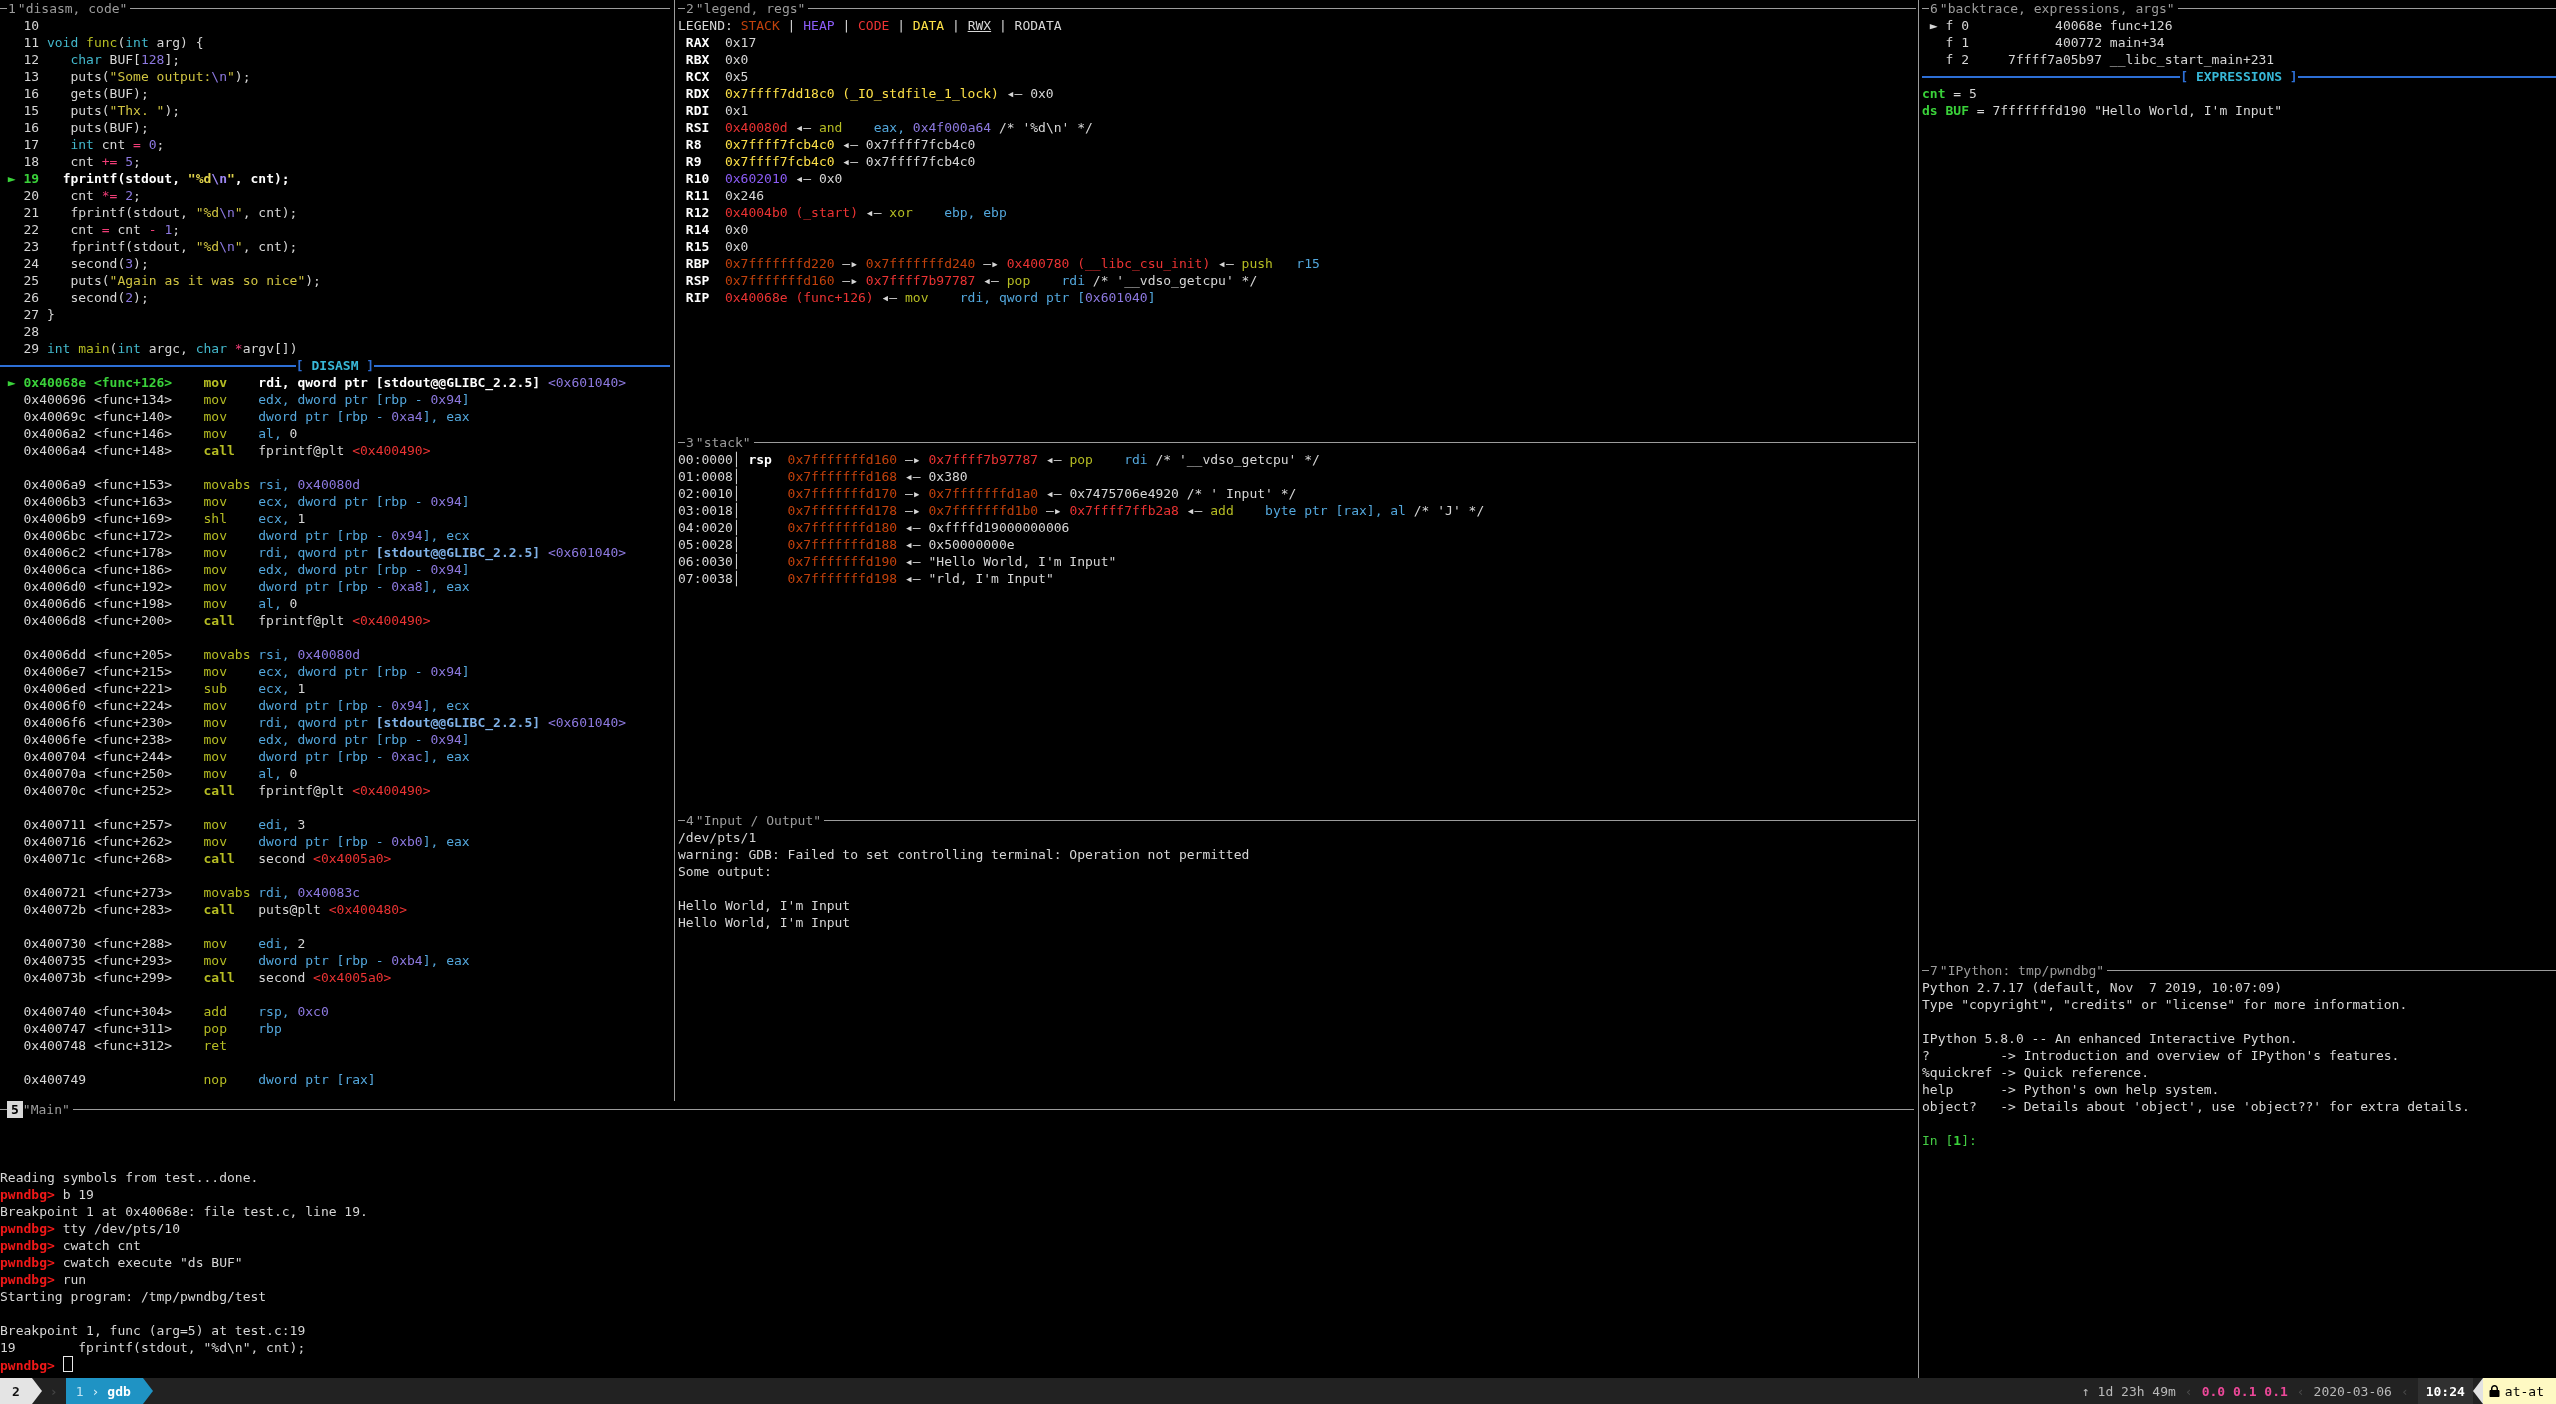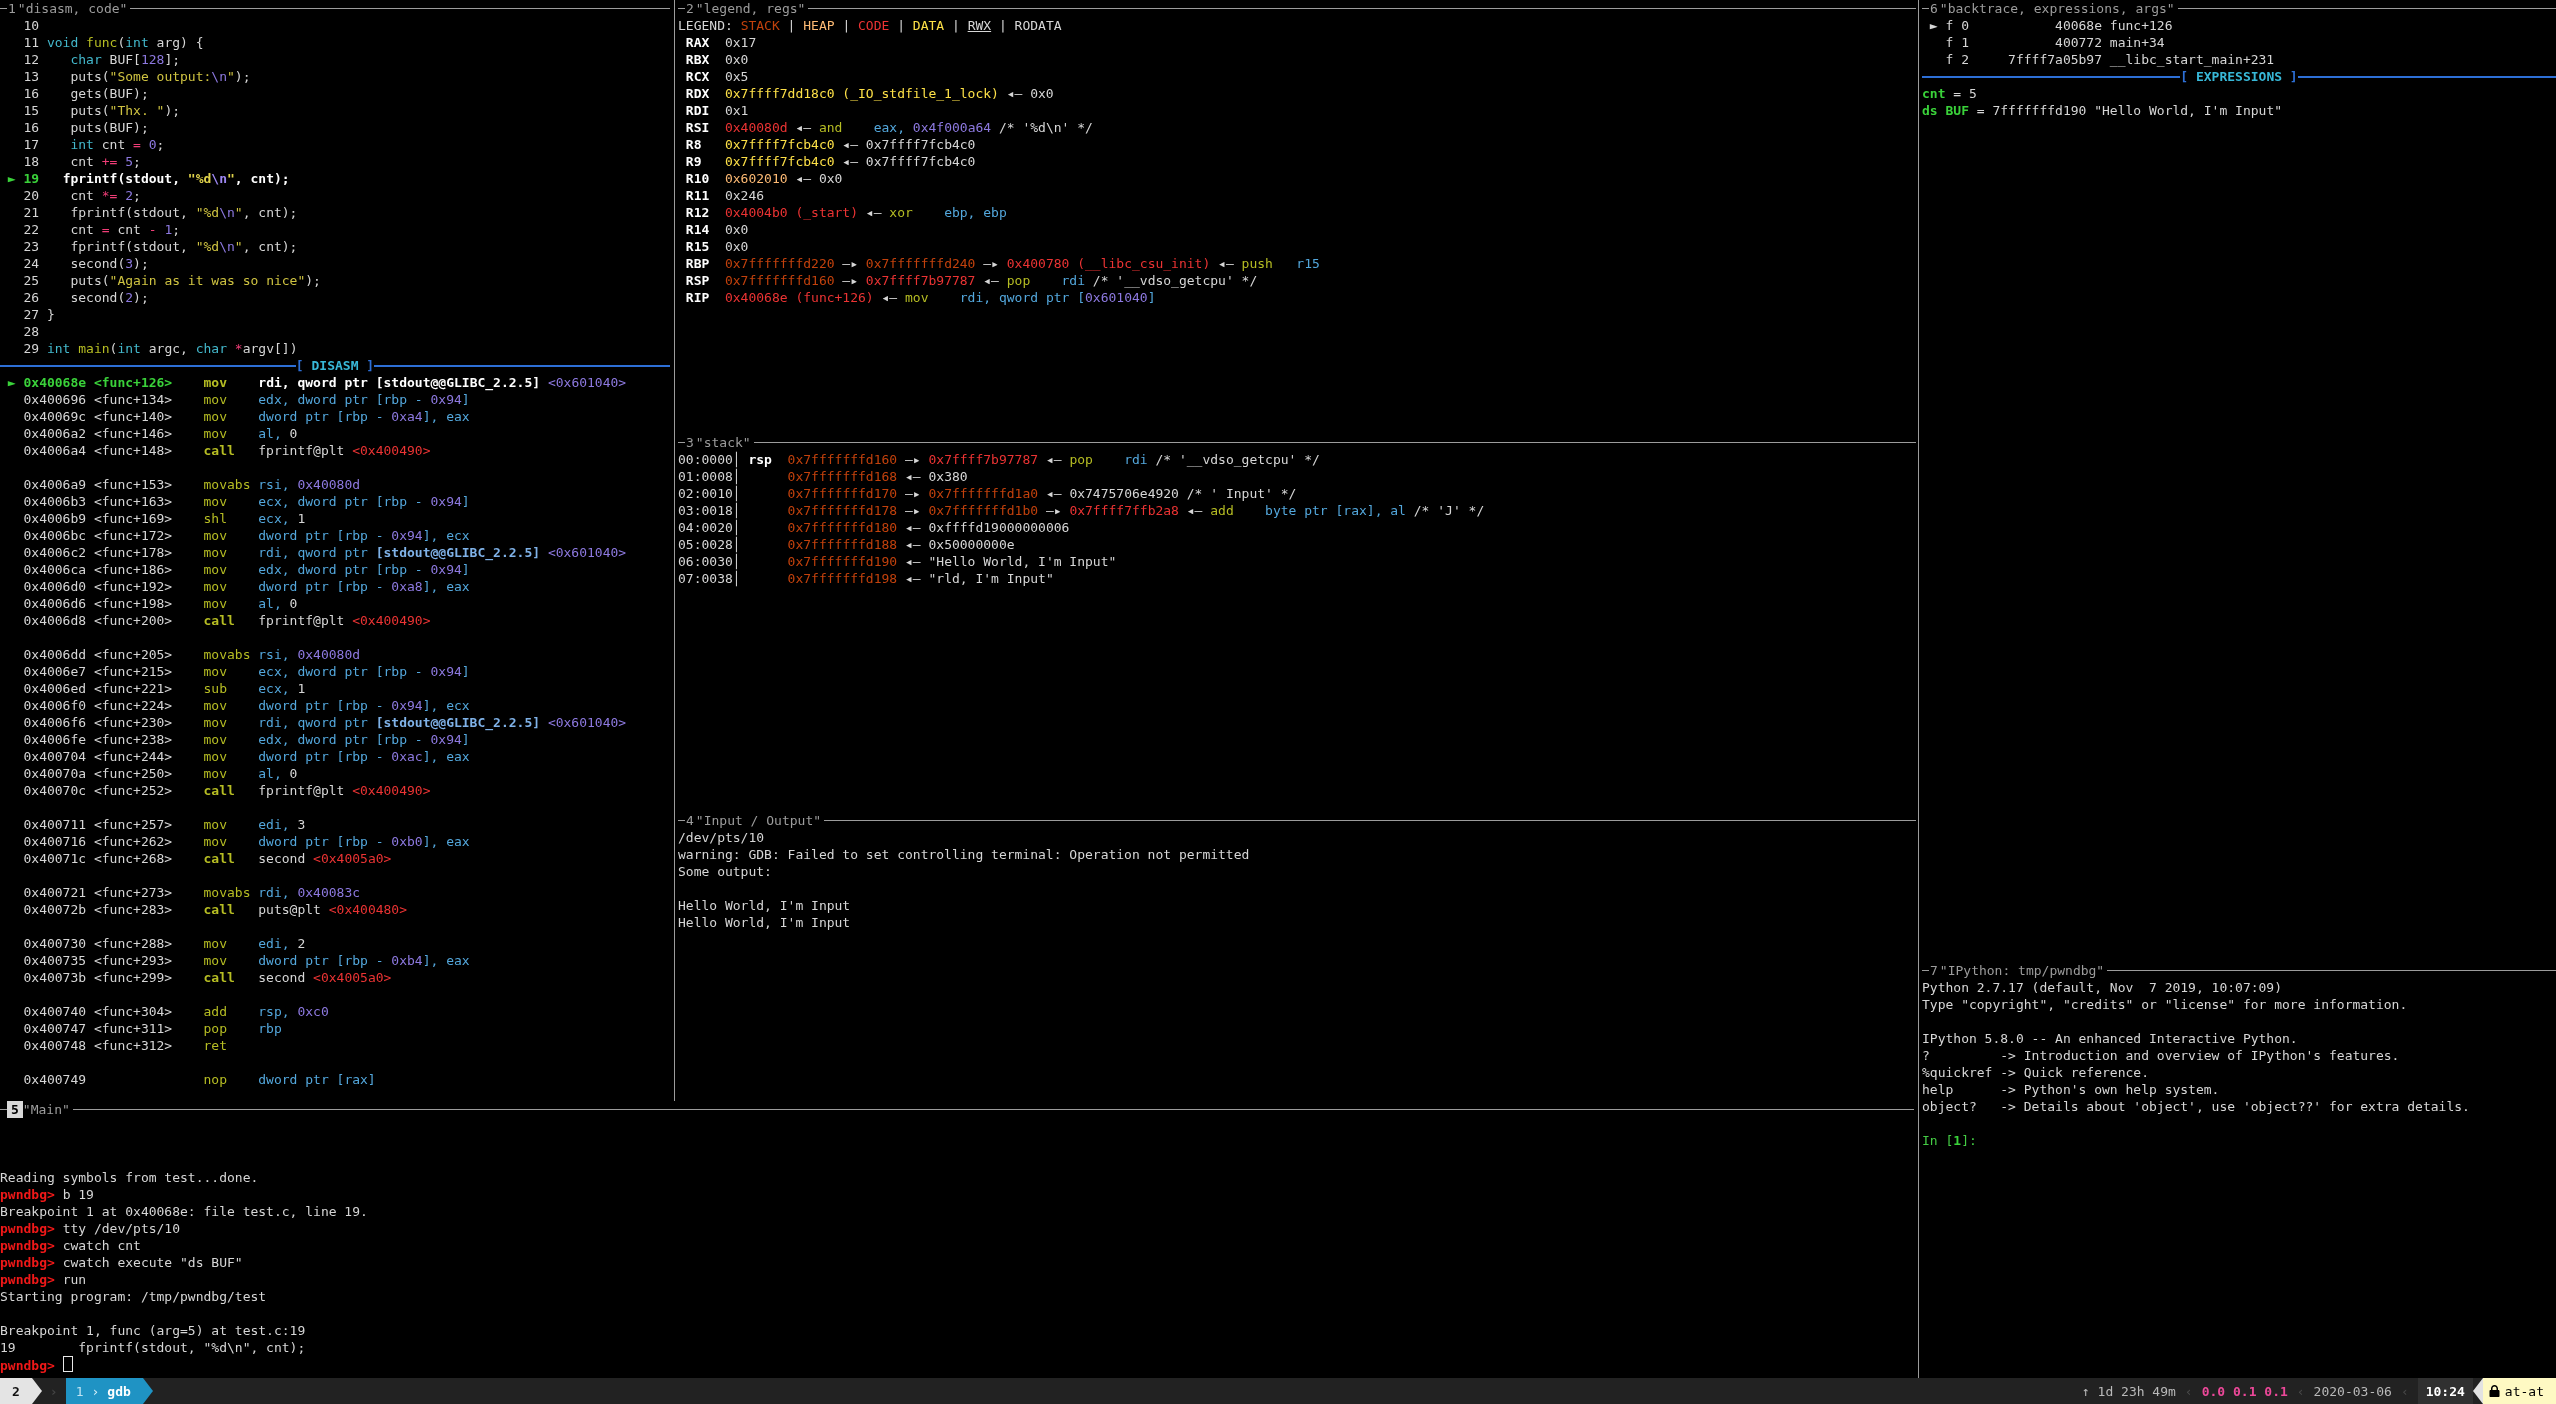--- a/index.html
+++ b/index.html
@@ -23,21 +23,21 @@
   .blb{color:#38b8d8;font-weight:700;white-space:pre;}
   
   .w{color:#d6d6d6}
   .W{color:#fff;font-weight:700}
   .y{color:#c2410c}
   .r{color:#eb3333}
   .R{color:#f01818;font-weight:700}
   .g{color:#44cc44}
   .G{color:#3ad23a;font-weight:700}
   .b{color:#53a7dc}
-  .b2{color:#fdba74}
+  .b2{color:#8b5cf6}
   .sb{color:#7fb2e8;font-weight:700}
   .c{color:#43b8cc}
   .o{color:#b6bd23}
   .O{color:#b6bd23;font-weight:700}
   .s{color:#cfc341}
   .S{color:#e0d34b;font-weight:700}
   .v{color:#8d79e0}
   .V{color:#9d87f2;font-weight:700}
   .m{color:#fde047}
   .p{color:#f03d77}
@@ -200,21 +200,21 @@
   </div>
 
   <div class="pane" style="left:678px;top:812px;width:1238px;height:289px;">
     <div class="ptitle">
       <span class="pdash"></span>
         <span class="pnum">4</span>
         <span class="ptxt">"Input / Output"</span>
         <span class="pline"></span>
     </div>
     <div class="content">
-        <div class="row"><span class="w">/dev/pts/10</span></div>
+        <div class="row"><span class="w">/dev/pts/1</span></div>
         <div class="row"><span class="w">warning: GDB: Failed to set controlling terminal: Operation not permitted</span></div>
         <div class="row"><span class="w">Some output:</span></div>
         <div class="row">&nbsp;</div>
         <div class="row"><span class="w">Hello World, I'm Input</span></div>
         <div class="row"><span class="w">Hello World, I'm Input</span></div>
       </div>
   </div>
 
   <div class="pane" style="left:0;top:1101px;width:1914px;height:277px;">
     <div class="ptitle">

